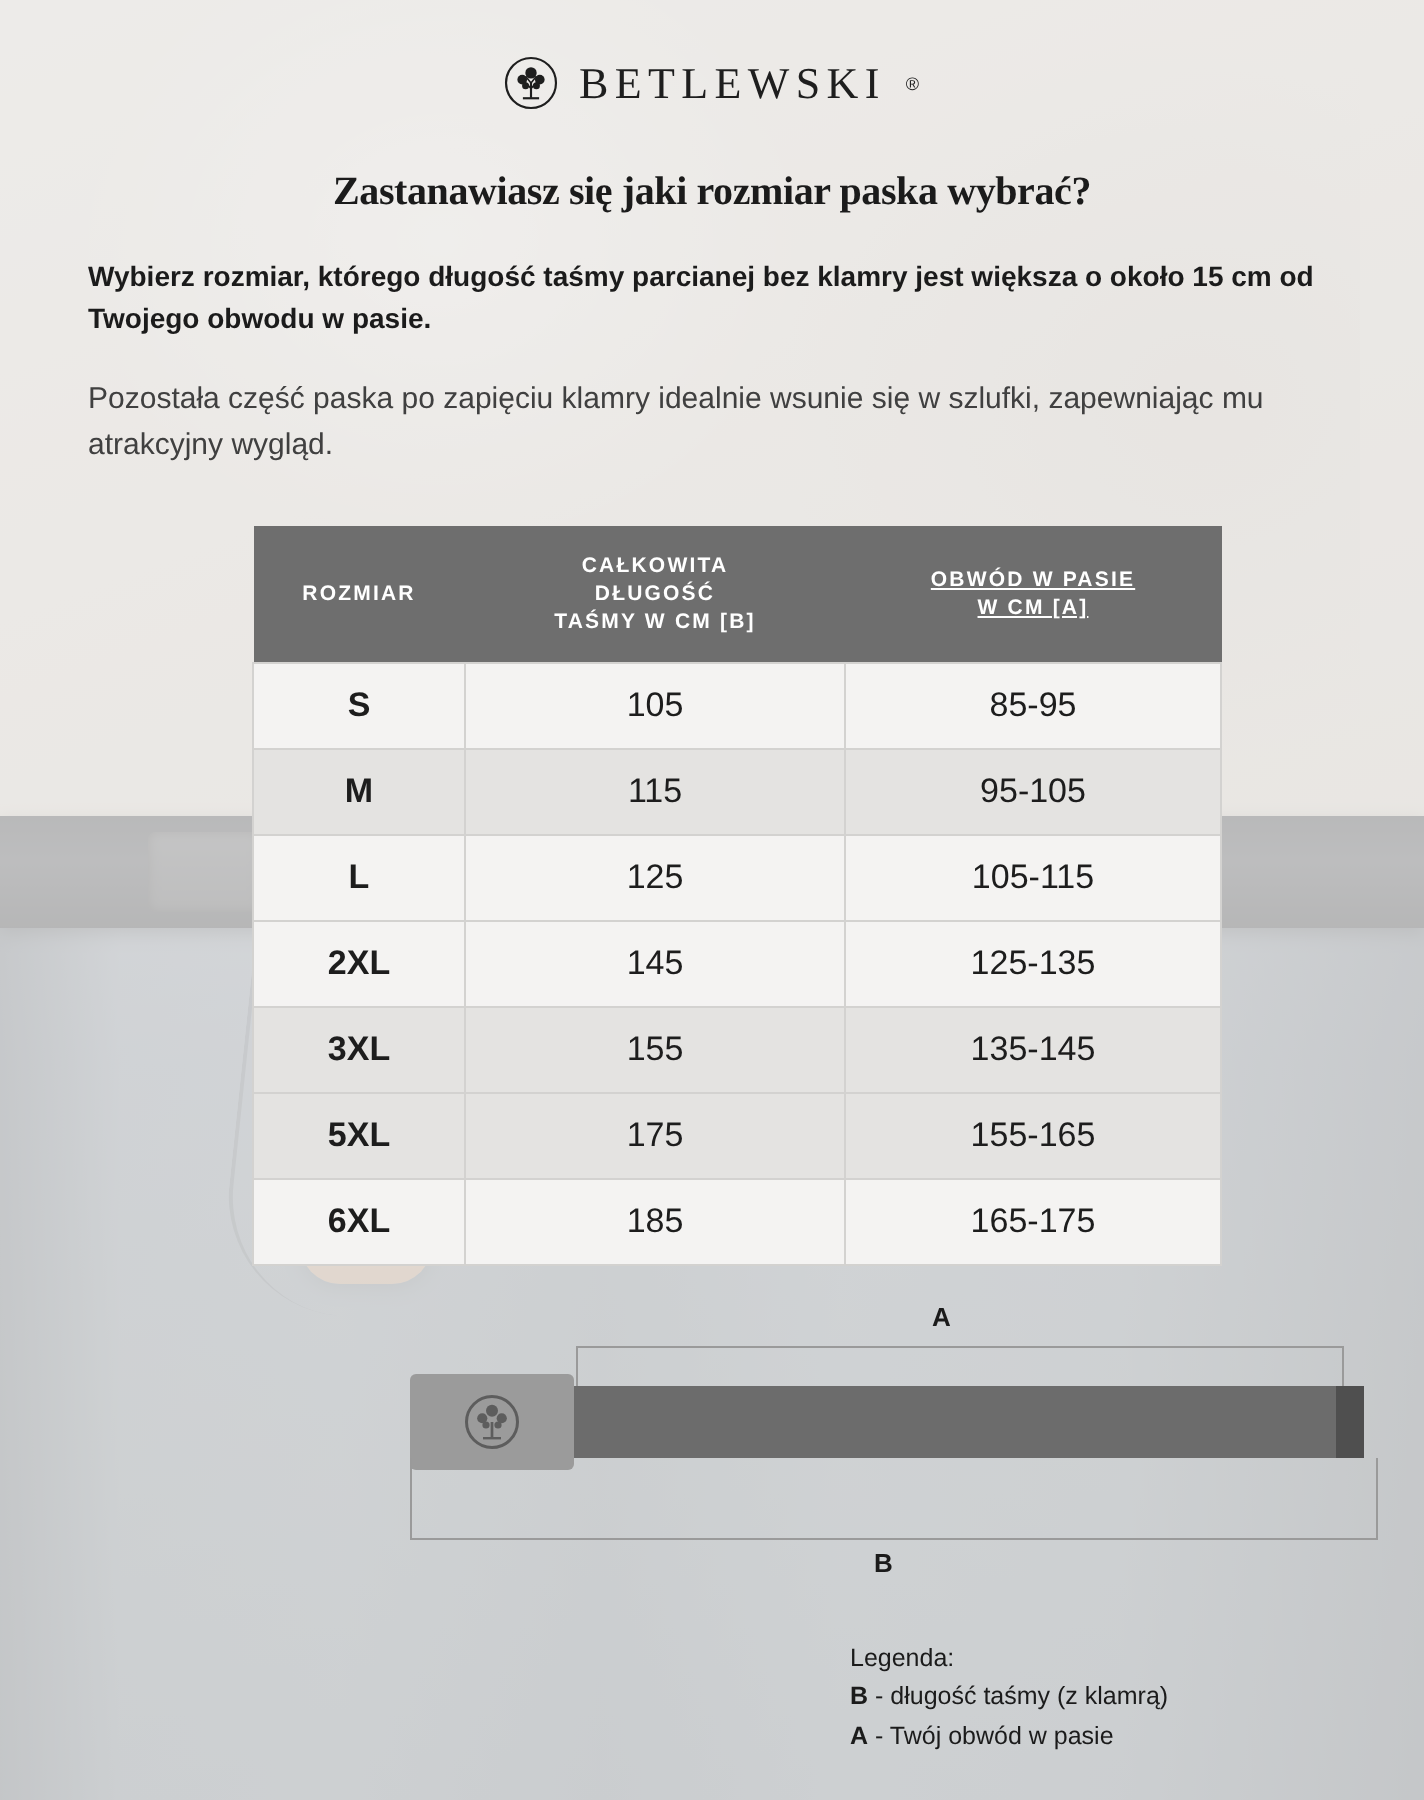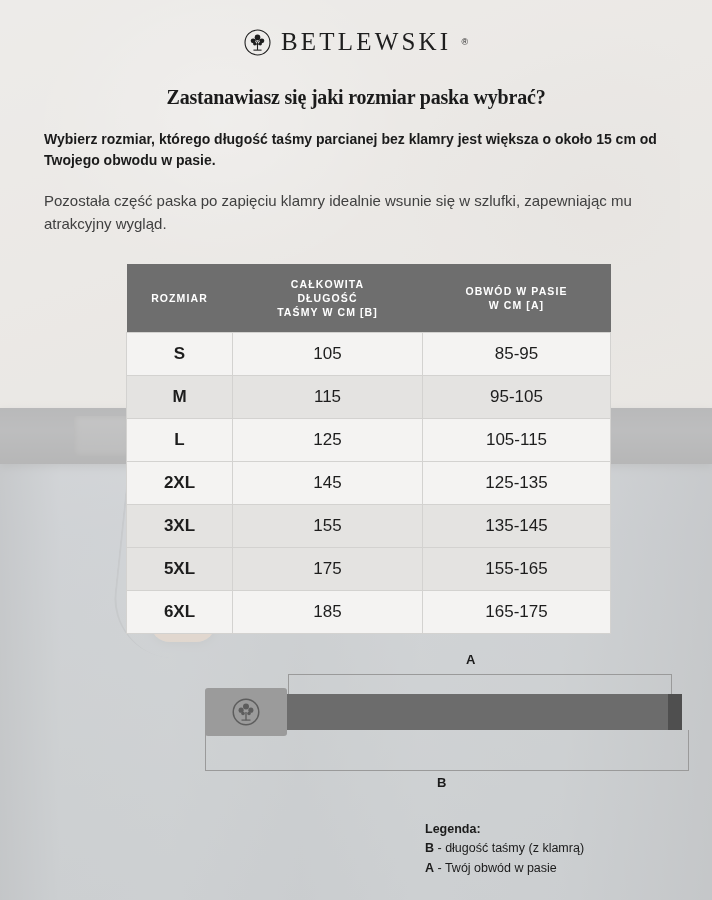--- a/index.html
+++ b/index.html
@@ -98,21 +98,21 @@
     justify-content: center;
     gap: 10px;
     padding-top: 28px;
   }
   .logo-mark {
     width: 27px; height: 27px;
     display: block;
   }
   .logo-text {
     font-family: "Liberation Serif", serif;
-    font-size: 25px;
+    font-size: 22px;
     letter-spacing: 3.2px;
     color: #1e1e1e;
     font-weight: 400;
     position: relative;
   }
   .logo-reg {
     font-size: 9px;
     vertical-align: super;
     letter-spacing: 0;
     color: #1e1e1e;
@@ -161,21 +161,21 @@
     font-weight: bold;
     letter-spacing: 1.1px;
     line-height: 1.35;
     padding: 13px 4px;
     text-align: center;
     vertical-align: middle;
     border: none;
   }
   table.size-table th.col-size { width: 98px; }
   table.size-table th.col-len  { width: 182px; }
-  table.size-table th.col-waist{ width: 180px; }
+  table.size-table th.col-waist{ width: 180px; text-decoration: underline; }
 
   table.size-table td {
     text-align: center;
     font-size: 17px;
     color: #1d1d1d;
     padding: 11px 4px;
     border: 1px solid #d3d2d0;
     background: #f4f3f2;
   }
   table.size-table tr.alt td {
@@ -240,21 +240,21 @@
 
   
   .legend {
     position: absolute;
     left: 425px;
     top: 820px;
     font-size: 12.5px;
     color: #1b1b1b;
     line-height: 1.55;
   }
-  .legend .legend-title { font-weight: bold; }
+  .legend .legend-title { font-weight: normal; }
   .legend .legend-line b { font-weight: bold; }
 </style>
 </head>
 <body>
 
 <div class="photo-bg">
   <div class="photo-sweater"></div>
   <div class="photo-jeans"></div>
   <div class="photo-belt"></div>
   <div class="photo-buckle"></div>

